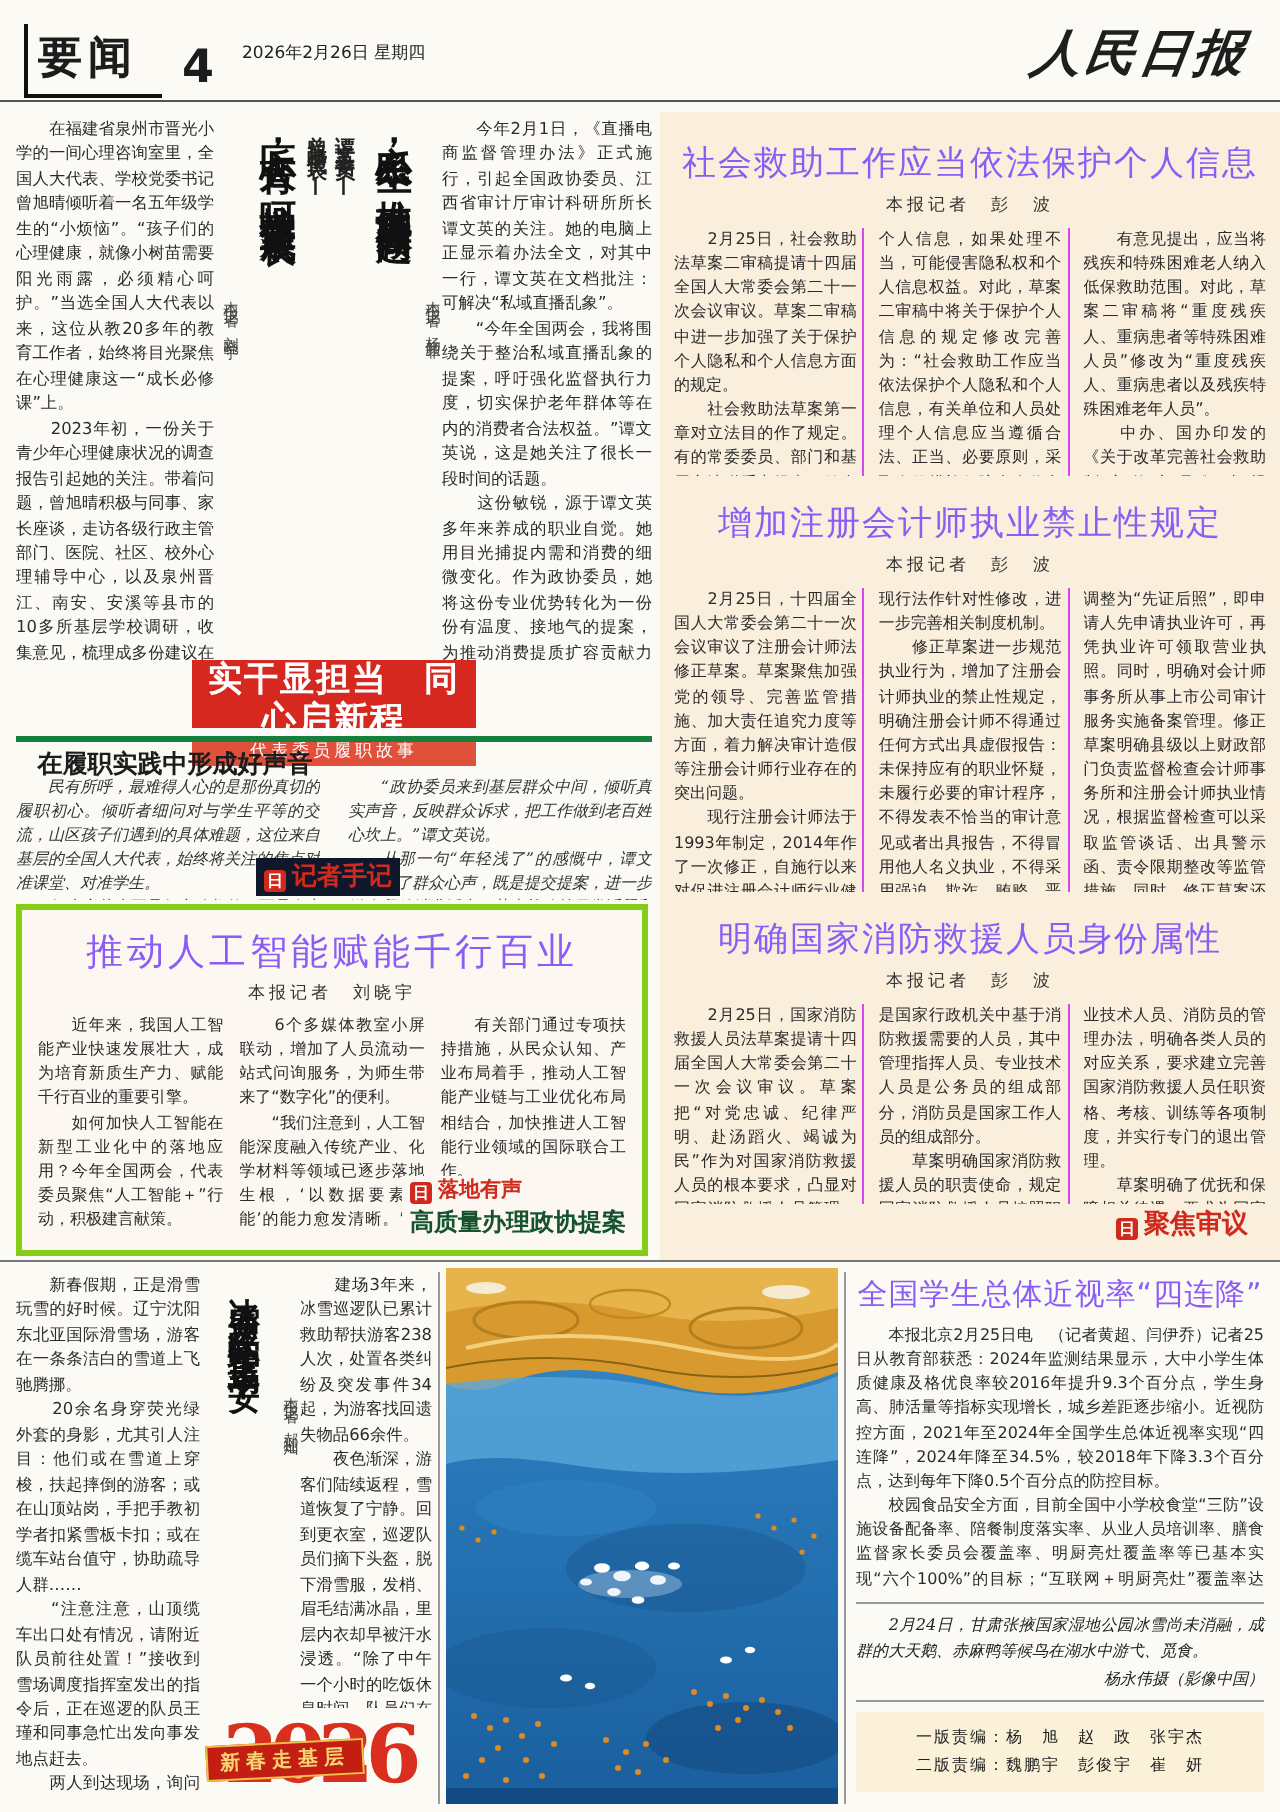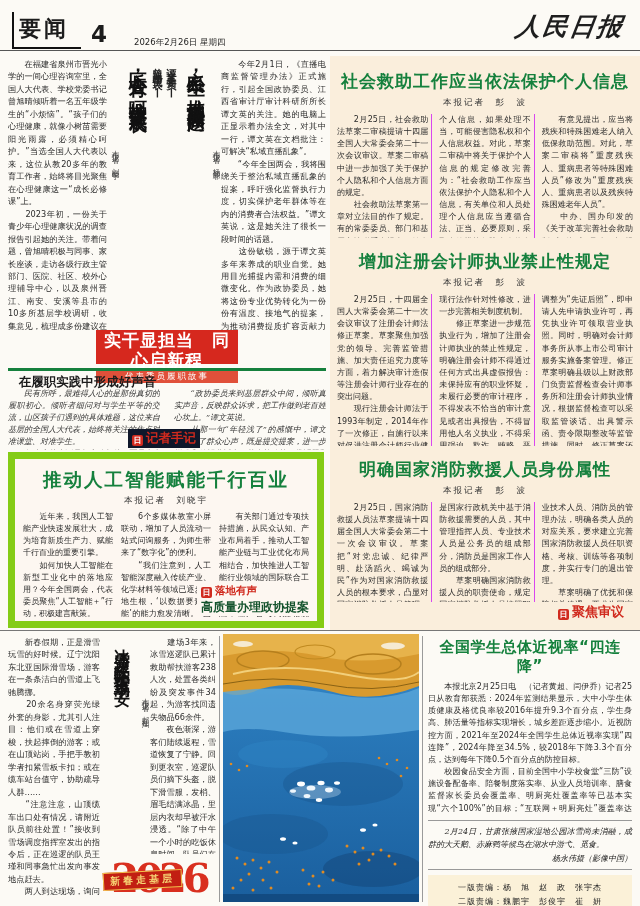--- a/index.html
+++ b/index.html
@@ -10,37 +10,37 @@
   }
   
   #header{position:absolute;left:0;top:4px;width:640px;height:46px;}
   .sec-wrap{position:absolute;left:12px;top:8px;display:flex;align-items:flex-end;}
   .sec-label{
     font-size:22px;font-weight:bold;letter-spacing:3px;
     border-left:2px solid #111;border-bottom:2px solid #111;
     padding:2px 12px 3px 5px;
   }
   .page-num{font-size:23px;font-weight:bold;margin-left:10px;padding-bottom:2px;}
-  .date-line{font-size:8.5px;color:#222;margin-left:27px;padding-bottom:0;}
+  .date-line{font-size:8.5px;color:#222;margin-left:14px;padding-bottom:16px;}
   .masthead{
     position:absolute;right:16px;top:6px;font-family:"DejaVu Serif","Liberation Serif",serif;
     font-style:italic;font-weight:bold;font-size:25px;letter-spacing:2px;color:#1e1e1e;
     transform:skewX(-8deg);
   }
   .hrule{position:absolute;left:0;width:640px;border-top:1.5px solid #555;}
   
   .col{
     font-size:8.2px;line-height:1.52;text-align:justify;color:#2b2b2b;
     white-space:pre-line;overflow:hidden;
   }
   .vtext{writing-mode:vertical-rl;}
   .vh{font-size:18px;font-weight:bold;letter-spacing:2px;color:#111;}
   .vk{font-size:10px;font-weight:bold;letter-spacing:3px;color:#222;}
   .vb{font-size:7.5px;color:#444;letter-spacing:2px;}
-  .hl{font-weight:bold;color:#15803d;text-align:center;}
+  .hl{font-weight:normal;color:#8b5cf6;text-align:center;}
   .byline{font-size:8.5px;color:#333;text-align:center;letter-spacing:2px;}
   .badge{
     display:inline-block;width:11px;height:11px;background:#d02a1e;color:#fff;
     font-size:8px;line-height:11px;text-align:center;font-weight:bold;margin-right:3px;
     border-radius:2px;vertical-align:-1px;
   }
   
   #left-top{position:absolute;left:8px;top:58px;width:318px;height:272px;display:flex;}
   #a1-text{width:100px;height:272px;}
   .vgroup{display:flex;height:272px;justify-content:center;}
@@ -63,21 +63,21 @@
     width:152px;height:62px;font-size:8px;line-height:1.5;text-align:justify;
     font-family:"DejaVu Serif","Liberation Serif",serif;font-style:italic;color:#333;
     white-space:pre-line;overflow:hidden;
   }
   #notes-label{
     position:absolute;left:128px;top:429px;background:#0f172a;padding:1px 4px;
     font-size:12.5px;font-weight:bold;color:#d02a1e;white-space:nowrap;
   }
   
   #ai-box{
-    position:absolute;left:8px;top:452px;width:316px;height:176px;border:7px solid #84cc16;
+    position:absolute;left:8px;top:452px;width:316px;height:176px;border:3px solid #84cc16;
     background:#fdf7f1;box-sizing:border-box;padding:6px 8px;
   }
   #ai-box .hl{font-size:18.5px;letter-spacing:2px;margin-top:2px;}
   #ai-box .byline{margin:3px 0 4px;}
   #ai-cols{display:flex;gap:8px;}
   #ai-cols .col{width:96px;height:110px;font-size:8px;}
   #ai-label{position:absolute;right:8px;bottom:5px;background:#fdf7f1;text-align:left;padding-left:4px;}
   #ai-label .l1{font-size:10.5px;font-weight:bold;color:#d02a1e;}
   #ai-label .l2{font-size:12px;font-weight:bold;color:#14532d;margin-top:1px;}
   

